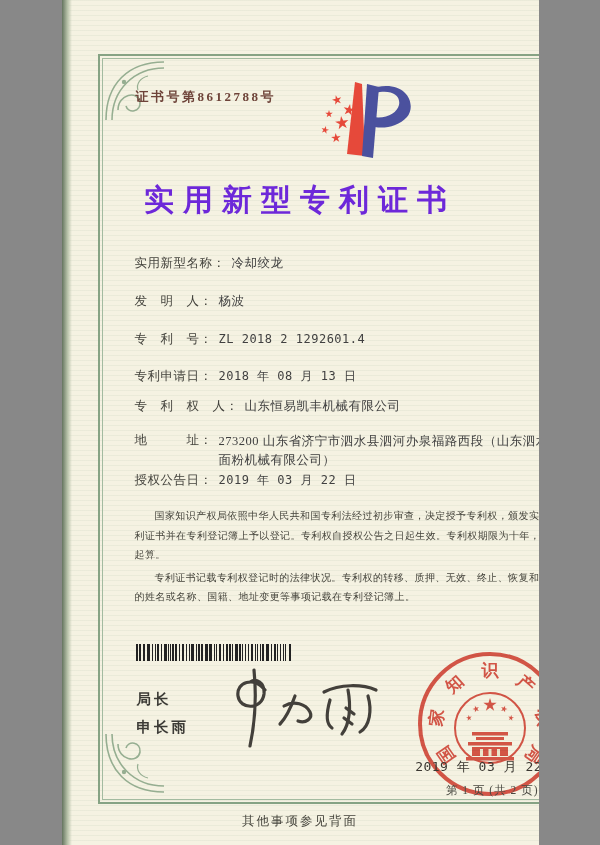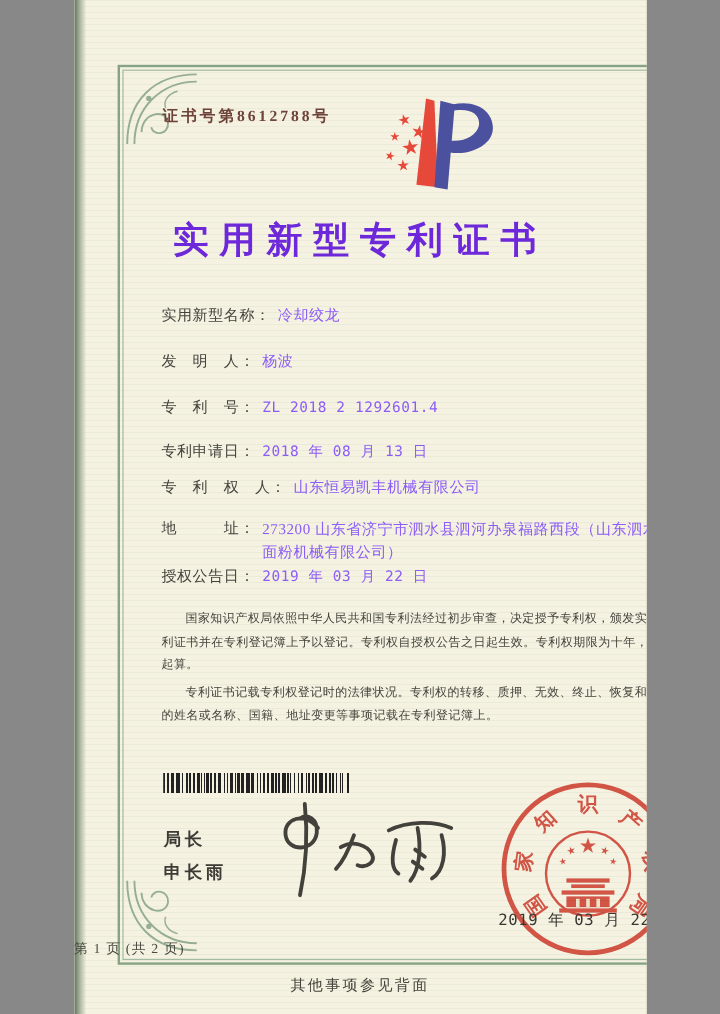--- a/index.html
+++ b/index.html
@@ -30,40 +30,40 @@
   }
   .logo { position:absolute; left:253px; top:78px; width:100px; height:84px; }
   .qr { position:absolute; left:479px; top:88px; width:58px; height:58px; }
   .title {
     position:absolute; left:0; top:180px; width:100%;
     text-align:center; font-size:30px; font-weight:700;
     letter-spacing:9px; color:#6d28d9;
   }
   .row { position:absolute; left:73px; width:460px; font-size:12.5px; letter-spacing:0.5px; }
   .row .lbl { color:#44433d; }
-  .row .val { color:#8b5cf6; margin-left:6px; }
+  .row .val { color:#404040; margin-left:6px; }
   .val.num { font-family:"DejaVu Sans Mono", monospace; font-size:12px; }
   .addr-val { display:inline-block; vertical-align:top; width:360px; line-height:19px; }
   .pair2 { position:absolute; left:224px; top:0; white-space:nowrap; }
   .paras {
     position:absolute; left:73px; top:506px; width:454px;
     font-size:10px; line-height:19.5px; color:#45443c; letter-spacing:0.4px;
   }
   .paras p { margin:0 0 3px 0; text-indent:2em; }
   .barcode { position:absolute; left:74px; top:644px; width:158px; height:17px; }
   .director { position:absolute; left:75px; top:690px; font-size:14.5px; letter-spacing:3px; color:#3c3b36; }
   .director div { margin-bottom:9px;font-weight:bold; }
   .signature { position:absolute; left:158px; top:666px; width:170px; height:86px; }
   .seal { position:absolute; left:352px; top:648px; width:152px; height:152px; opacity:0.9; mix-blend-mode:multiply; }
   .seal-date {
     position:absolute; left:350px; top:758px; width:156px; text-align:center;
     font-size:13px; color:#3a3731; font-family:"DejaVu Sans Mono", monospace; letter-spacing:0.5px;
   }
   .page-info {
-    position:absolute; left:0; top:783px; width:100%; text-align:left;
+    position:absolute; left:0; top:783px; width:100%; text-align:right;
     font-size:11.5px; color:#4a4a42; letter-spacing:1px;
   }
   .back-note {
     position:absolute; left:0; top:813px; width:100%; text-align:center;
     font-size:12.5px; color:#45443c; letter-spacing:2px;
   }
 </style>
 </head>
 <body>
 

